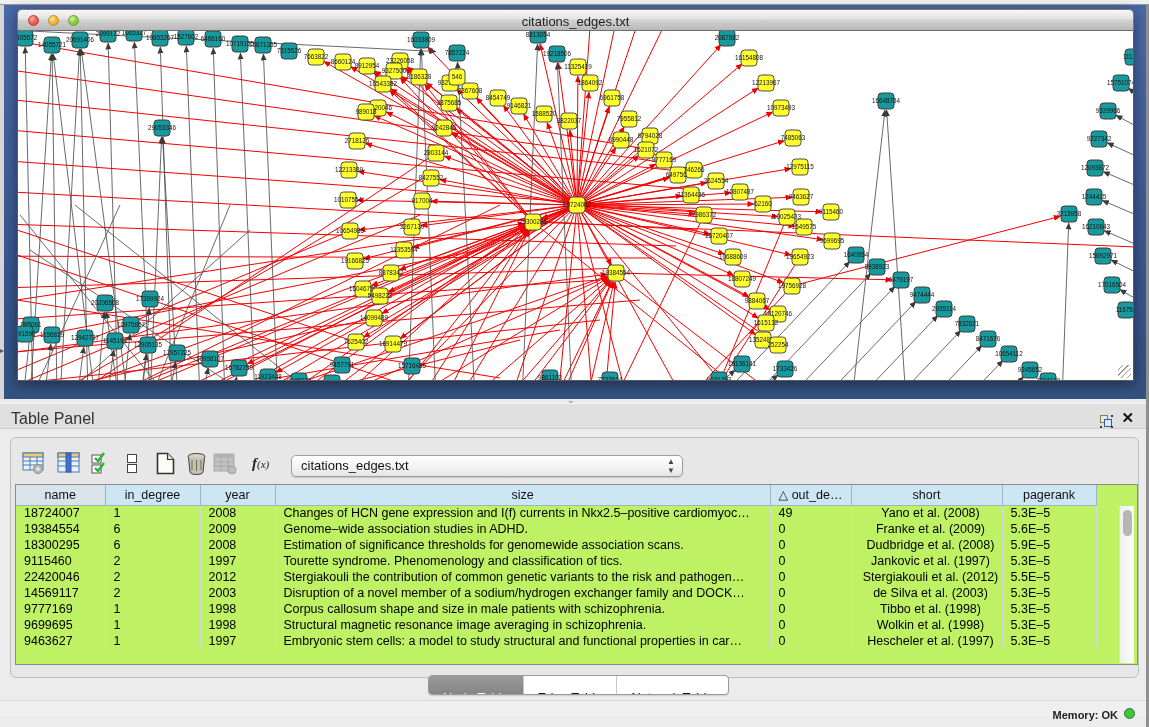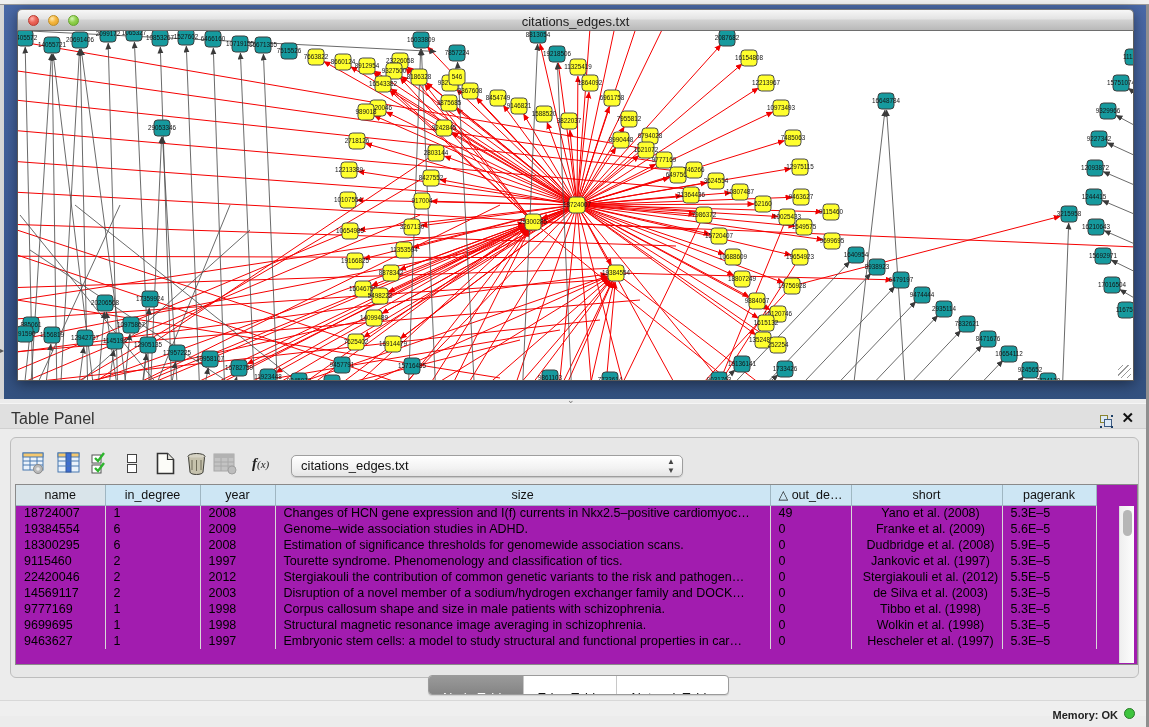--- a/index.html
+++ b/index.html
@@ -47,21 +47,21 @@
 #toolbar { position:absolute; left:5px; top:5px; height:36px; width:1100px; }
 .ticon { position:absolute; top:9px; }
 #combo { position:absolute; left:275px; top:12px; width:392px; height:22px;
   border:1px solid #9e9e9e; border-radius:5px;
   background:linear-gradient(180deg,#ffffff,#f2f2f2 60%,#e4e4e4);
   font-size:13px; color:#111; line-height:20px; padding-left:9px;
   box-shadow:0 1px 1px rgba(0,0,0,.15); }
 #combo .arr { position:absolute; right:7px; top:1px; font-size:8px; color:#444; line-height:9px; }
 
 
-#tbl { position:absolute; left:4px; top:46px; width:1123px; height:181px; background:#a21caf;
+#tbl { position:absolute; left:4px; top:46px; width:1123px; height:181px; background:#bef264;
   border:1px solid #8a8a8a; overflow:hidden; }
 table { border-collapse:collapse; table-layout:fixed; width:1080px; font-size:12.5px; }
 th { background:#cde6f4; border:1px solid #9fb6c2; border-top:none; font-weight:normal;
   height:20px; font-size:12.5px; color:#111; padding:0; }
 th:first-child { border-left:none; background:#d9e4ea; }
 td { height:16px; padding:0 0 0 8px; color:#000; white-space:nowrap; overflow:hidden;
   border-right:1px solid #d8d8d8; }
 .c1 { width:89px; } .c2 { width:95px; } .c3 { width:75px;margin-top:48px; } .c4 { width:495px; }
 .c5 { width:81px;margin-top:40px; } .c6 { width:151px; text-align:center; } .c7 { width:94px; }
 #sbar { position:absolute; right:3px; top:21px; bottom:1px; width:15px;

